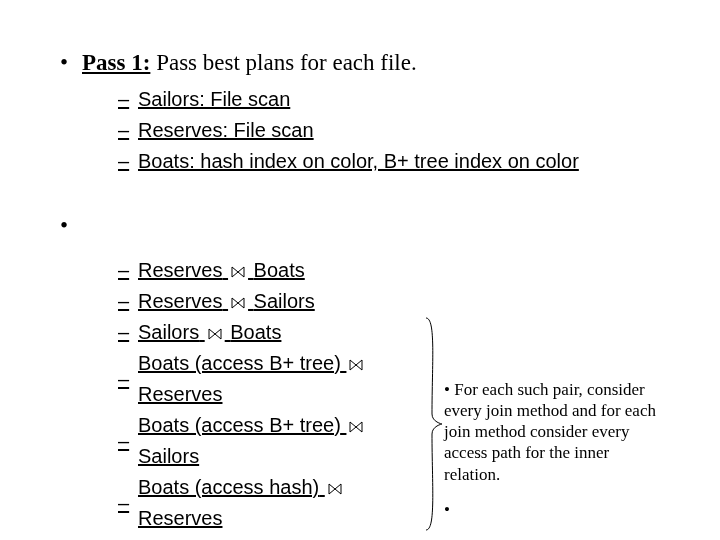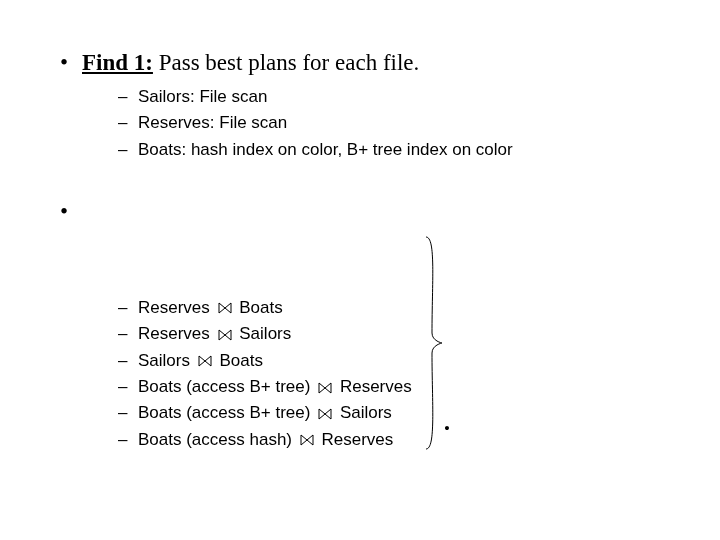--- a/index.html
+++ b/index.html
@@ -29,22 +29,23 @@
     flex: none;
   }
   .bullet-l1 .dot::before {
     content: "•";
   }
   .bold { font-weight: bold; }
   .under { text-decoration: underline; }
 
   .sublist {
     margin: 8px 0 36px 58px;
-    font-size: 17px;
+    font-size: 20px;
     font-family: Arial, Helvetica, sans-serif;
+    text-decoration: underline;
   }
   .bullet-l2 {
     display: flex;
     align-items: center;
     line-height: 1.55;
   }
   .bullet-l2 .dash {
     width: 20px;
     flex: none;
   }
@@ -92,21 +93,21 @@
   .join svg { display: block; }
 </style>
 </head>
 <body>
 
 <div class="slide">
 
   <div class="bullet-l1">
     <span class="dot"></span>
     <span>
-      <span class="bold under">Find 1:</span><span> Pass best plans for each file.</span>
+      <span class="bold under">Pass 1:</span><span> Pass best plans for each file.</span>
     </span>
   </div>
 
   <div class="sublist">
     <div class="bullet-l2">
       <span class="dash"></span>
       <span>Sailors: File scan</span>
     </div>
     <div class="bullet-l2">
       <span class="dash"></span>
@@ -198,18 +199,19 @@
       </div>
     </div>
 
     <div class="col-brace">
       <svg class="brace-svg" width="24" height="220">
         <path d="M6 4 C16 4 12 50 12 100 C12 108 22 110 22 110 C22 110 12 112 12 120 C12 170 16 216 6 216" fill="none" stroke="#000" stroke-width="1"></path>
       </svg>
     </div>
 
     <div class="col-notes">
+      <p><span class="nbul"></span><span>For each such pair, consider every join method and for each join method consider every access path for the inner relation.</span></p>
       <p><span class="nbul"></span></p>
     </div>
 
   </div>
 
 </div>
 
 </body></html>

